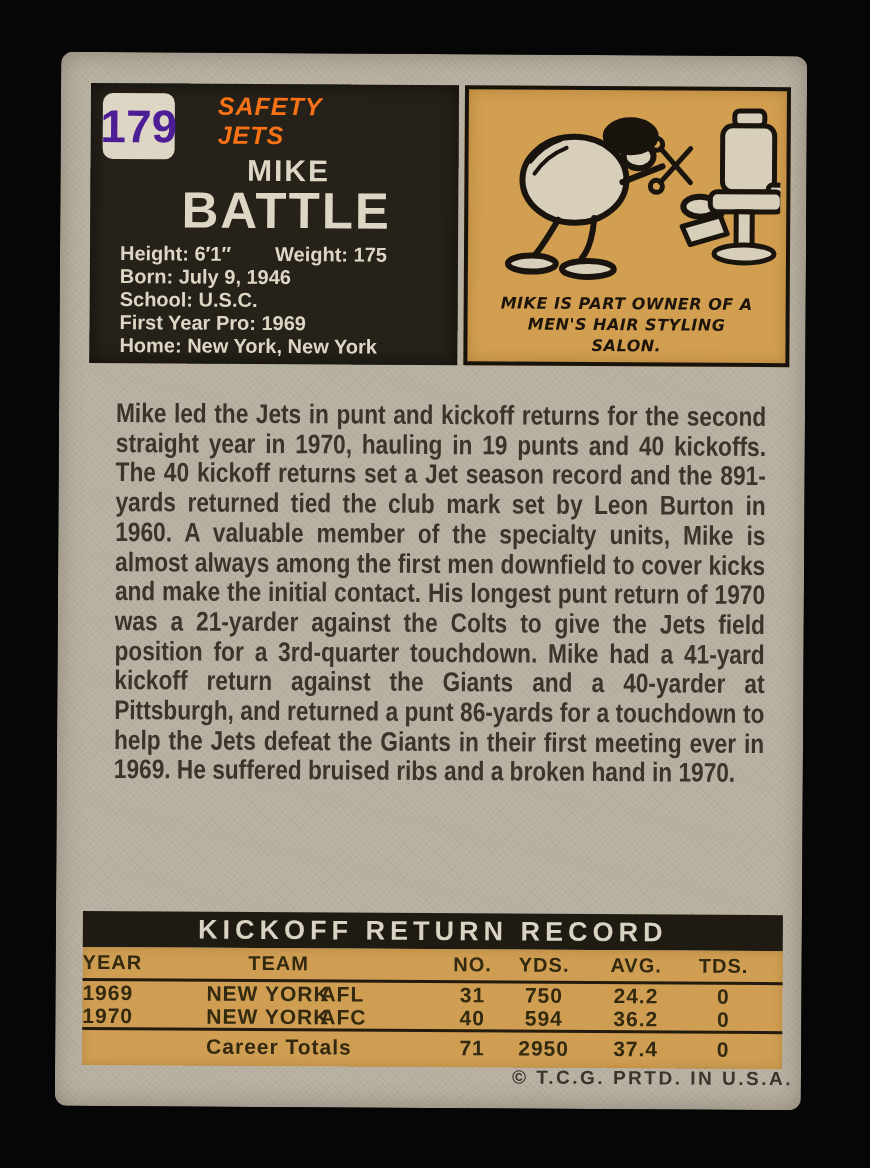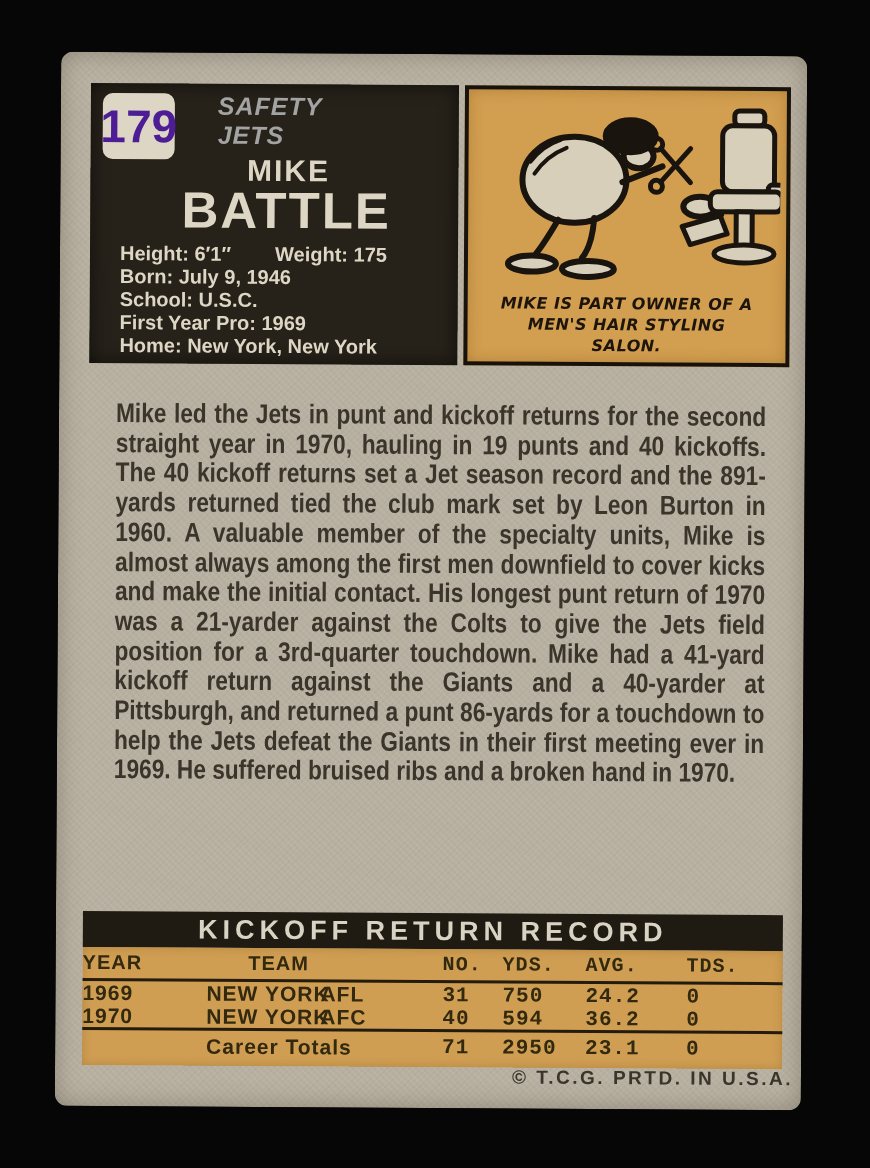--- a/index.html
+++ b/index.html
@@ -30,21 +30,21 @@
   .number-box{
     position:absolute;left:12px;top:10px;width:72px;height:66px;
     background:#ddd6c5;border-radius:10px;
     display:flex;align-items:center;justify-content:center;
     font-weight:bold;font-size:46px;color:#4c1d95;
     font-family:"Liberation Sans", sans-serif;
   }
   .pos-team{
     position:absolute;left:127px;top:8px;
     font-style:italic;font-weight:bold;font-size:25px;line-height:29px;
-    color:#a3a3a3;letter-spacing:1px;
+    color:#f97316;letter-spacing:1px;
   }
   .player-name{
     position:absolute;left:0;top:72px;width:100%;
     text-align:center;color:#ddd6c5;
   }
   .first-name{font-weight:bold;font-size:30px;line-height:30px;letter-spacing:2px;display:block;padding-left:28px;}
   .last-name{font-weight:bold;font-size:51px;line-height:50px;letter-spacing:2px;display:block;padding-left:24px;}
   .bio-lines{
     position:absolute;left:30px;top:159px;width:330px;
     color:#ddd6c5;font-weight:bold;font-size:20px;line-height:23px;
@@ -93,21 +93,21 @@
     grid-template-columns:124px 114px 122px 60px 83px 101px 74px;
     padding-right:22px;
     color:#32290f;font-weight:bold;font-size:21px;
   }
   .tgrid .c{white-space:nowrap;}
   .th-row{height:31px;align-items:center;font-size:20px;letter-spacing:1px;}
   .d-row{height:23px;align-items:center;letter-spacing:1px;}
   .tot-row{height:31px;align-items:center;letter-spacing:1px;}
   .a-center{text-align:left;}
   .a-left{text-align:left;}
-  .a-right{text-align:left;font-family:Liberation Mono, monospace;}
+  .a-right{text-align:center;}
   .team-head{padding-left:30px;text-align:center;}
   .rule{height:3px;background:#221b0e;}
   .span23{grid-column:2 / span 2;}
 
   .copyright{
     position:absolute;right:8px;top:1012px;
     font-weight:bold;font-size:19px;letter-spacing:2.5px;color:#3a342a;
   }
 </style>
 </head>
@@ -214,21 +214,21 @@
         <span class="c a-right">594</span>
         <span class="c a-right">36.2</span>
         <span class="c a-right">0</span>
       </div>
       <div class="rule"></div>
       <div class="tgrid tot-row">
         <span class="c"></span>
         <span class="c a-left span23">Career Totals</span>
         <span class="c a-right">71</span>
         <span class="c a-right">2950</span>
-        <span class="c a-right">23.1</span>
+        <span class="c a-right">37.4</span>
         <span class="c a-right">0</span>
       </div>
     </div>
   </div>
 
   <div class="copyright">© T.C.G. PRTD. IN U.S.A.</div>
 
 </div>
 
 </body></html>

